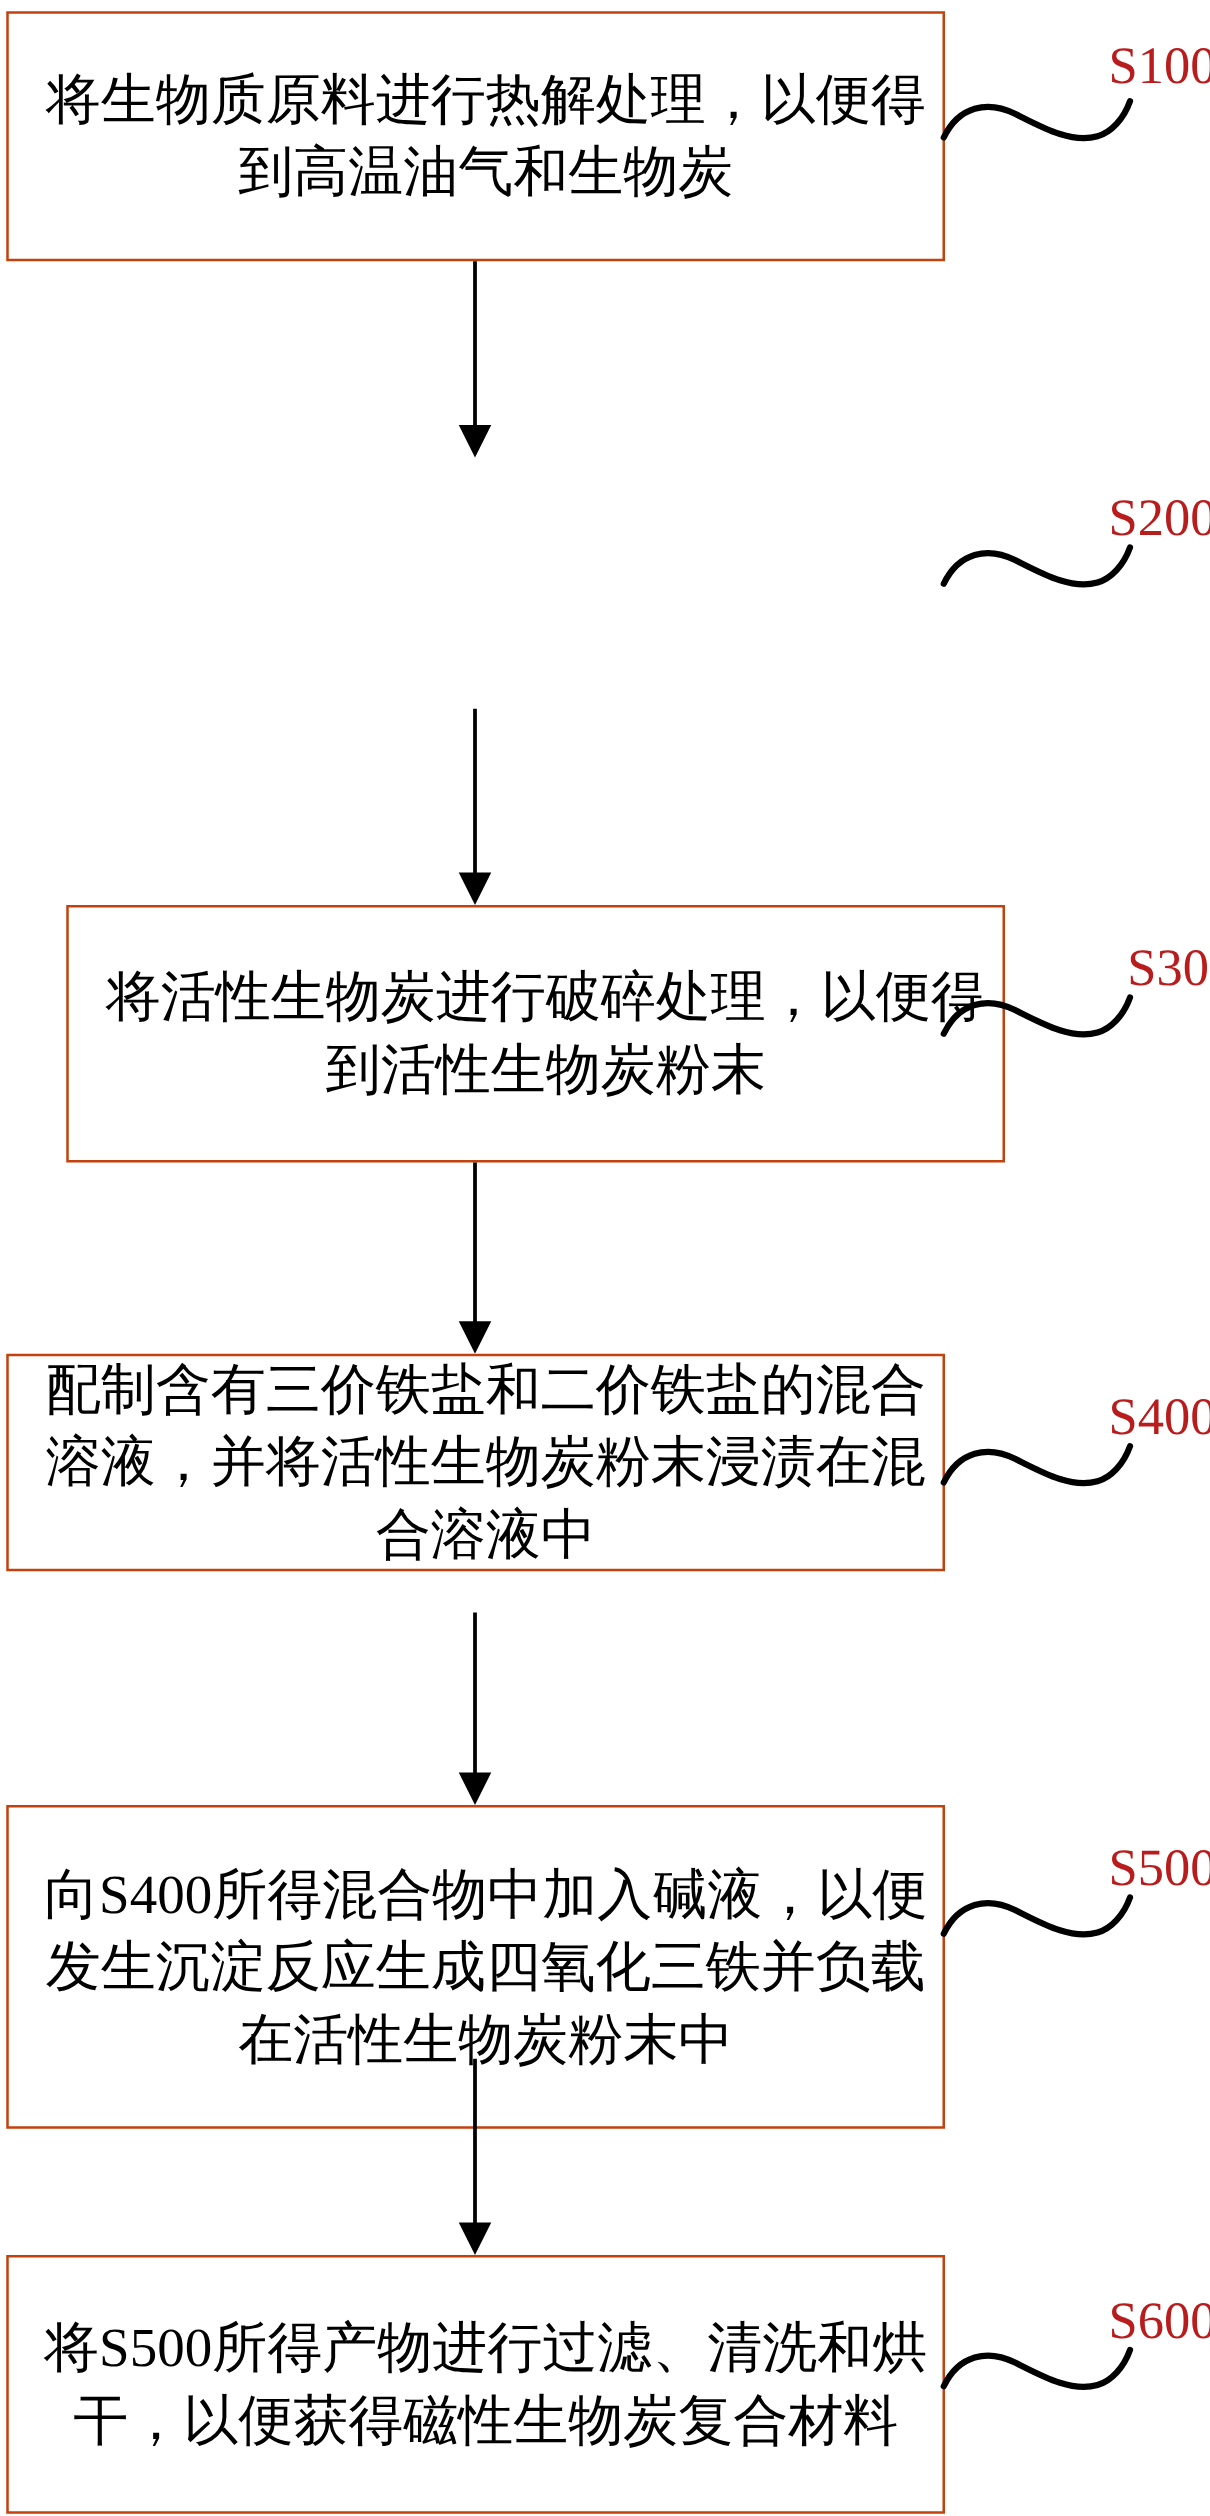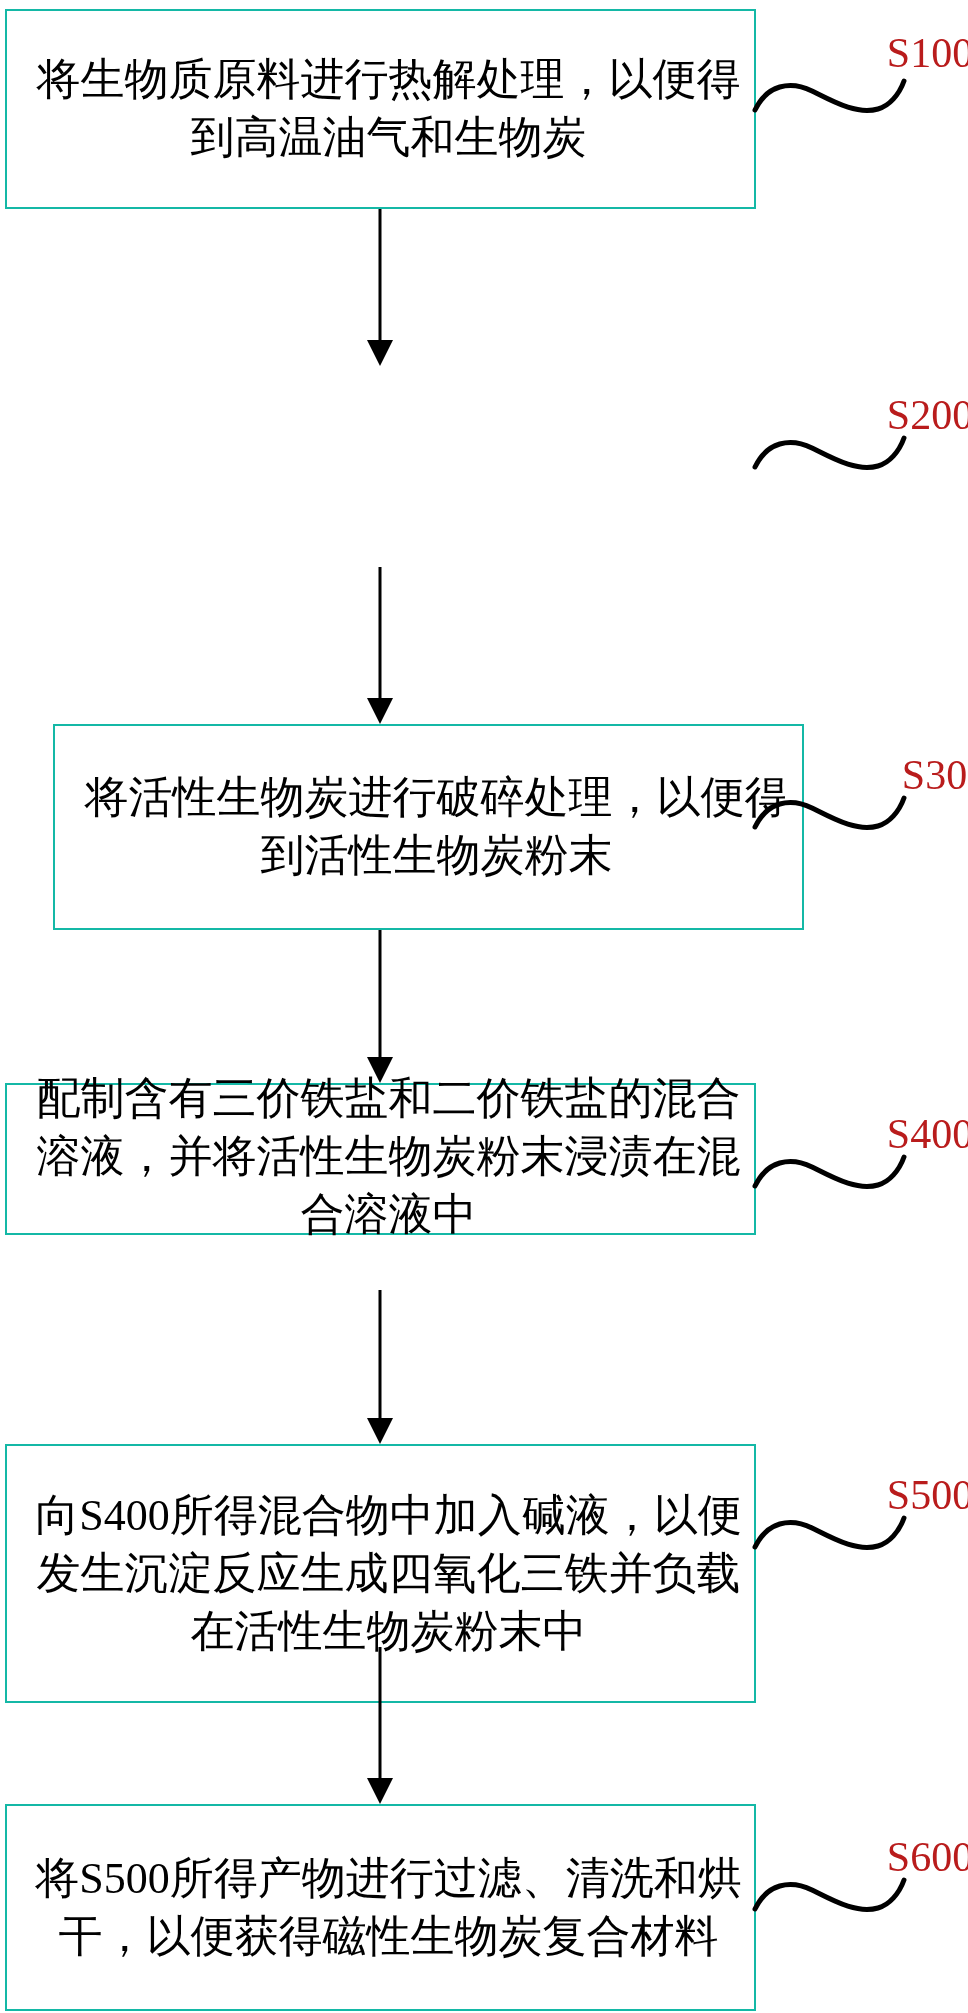--- a/index.html
+++ b/index.html
@@ -13,21 +13,21 @@
     height: 2013px;
     background: #ffffff;
     font-family: "Liberation Serif", "DejaVu Serif", serif;
     color: #000000;
     overflow: hidden;
   }
   .step-box {
     position: absolute;
     left: 5px;
     width: 751px;
-    border: 2px solid #14b8a6;
+    border: 2px solid #c2410c;
     box-sizing: border-box;
     background: #ffffff;
     display: flex;
     align-items: center;
     justify-content: center;
     padding-left: 16px;
   }
   .step-text {
     width: 100%;
     text-align: center;
@@ -124,21 +124,21 @@
     <svg viewBox="0 0 158 46" xmlns="http://www.w3.org/2000/svg">
       <path d="M3,35 C15,10 38,5 60,16 C82,27 105,40 126,34 C137,31 147,20 152,6" fill="none" stroke="#000000" stroke-width="5" stroke-linecap="round"></path>
     </svg>
   </div>
 
   <div class="arrow" style="top:930px;height:153px;">
     <div class="shaft"></div>
     <div class="head"></div>
   </div>
 
-  <div class="step-box" style="top:1083px;height:152px;font-family:Liberation Mono, monospace;">
+  <div class="step-box" style="top:1083px;height:174px;">
     <div class="step-text">配制含有三价铁盐和二价铁盐的混合
 溶液，并将活性生物炭粉末浸渍在混
 合溶液中</div>
   </div>
   <div class="step-label" style="top:1113px;">S400</div>
   <div class="squiggle" style="top:1151px;">
     <svg viewBox="0 0 158 46" xmlns="http://www.w3.org/2000/svg">
       <path d="M3,35 C15,10 38,5 60,16 C82,27 105,40 126,34 C137,31 147,20 152,6" fill="none" stroke="#000000" stroke-width="5" stroke-linecap="round"></path>
     </svg>
   </div>

